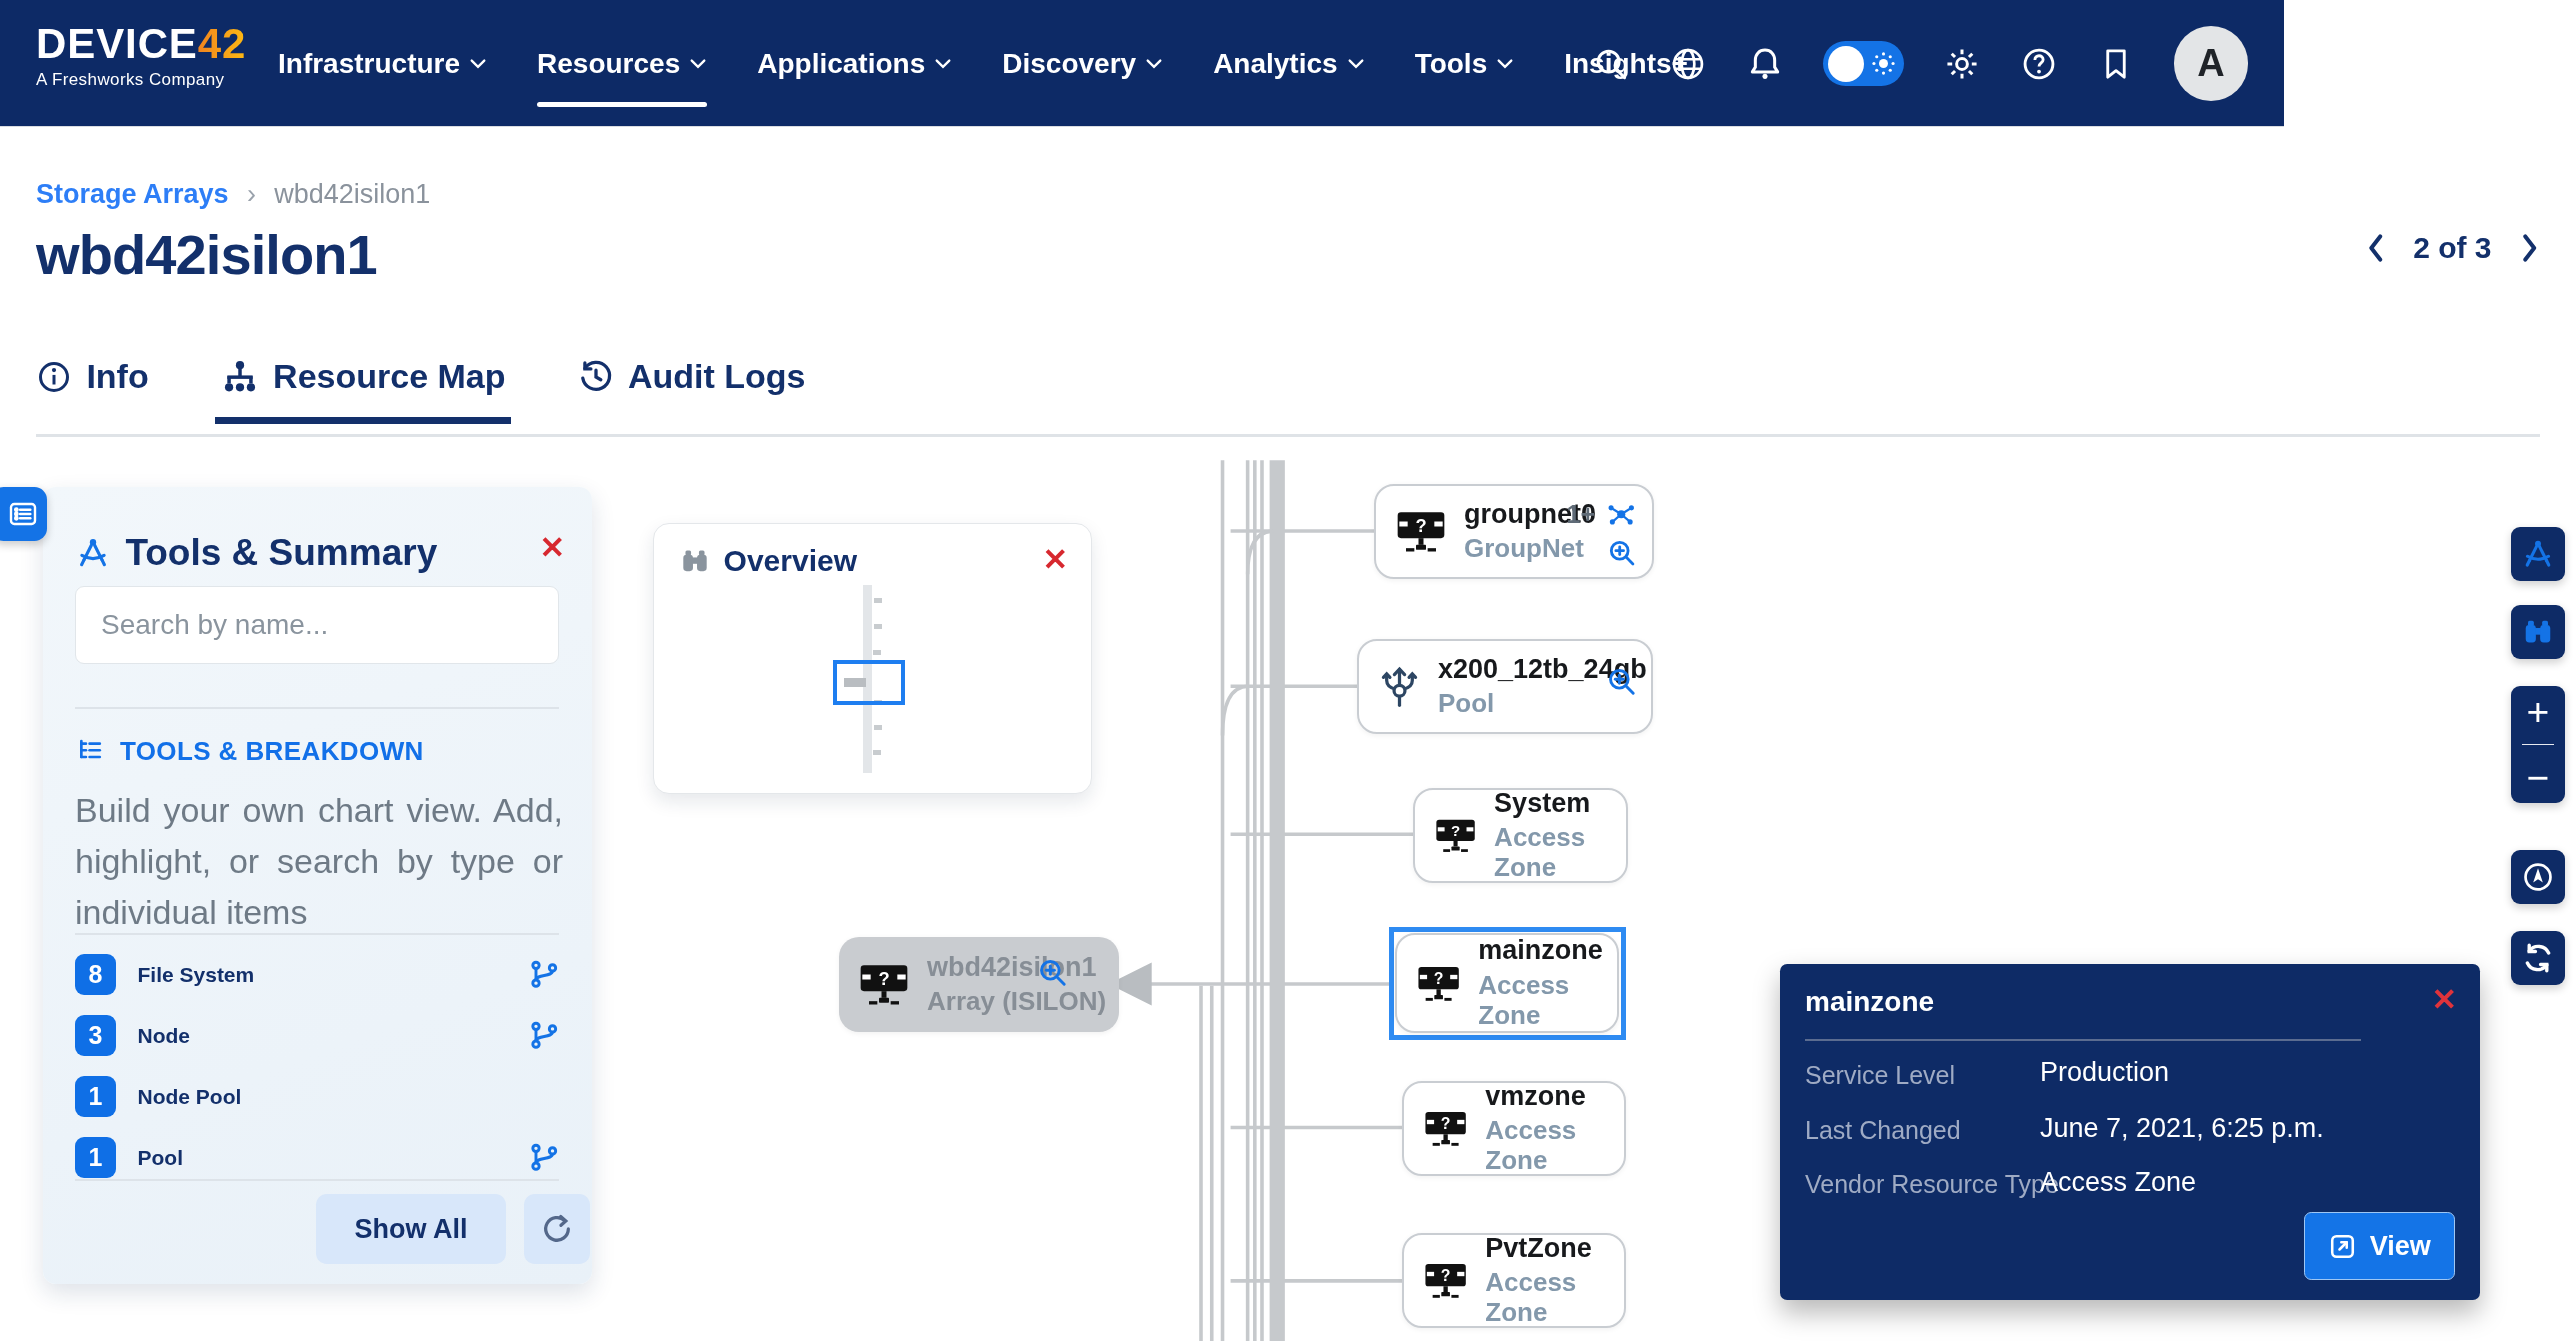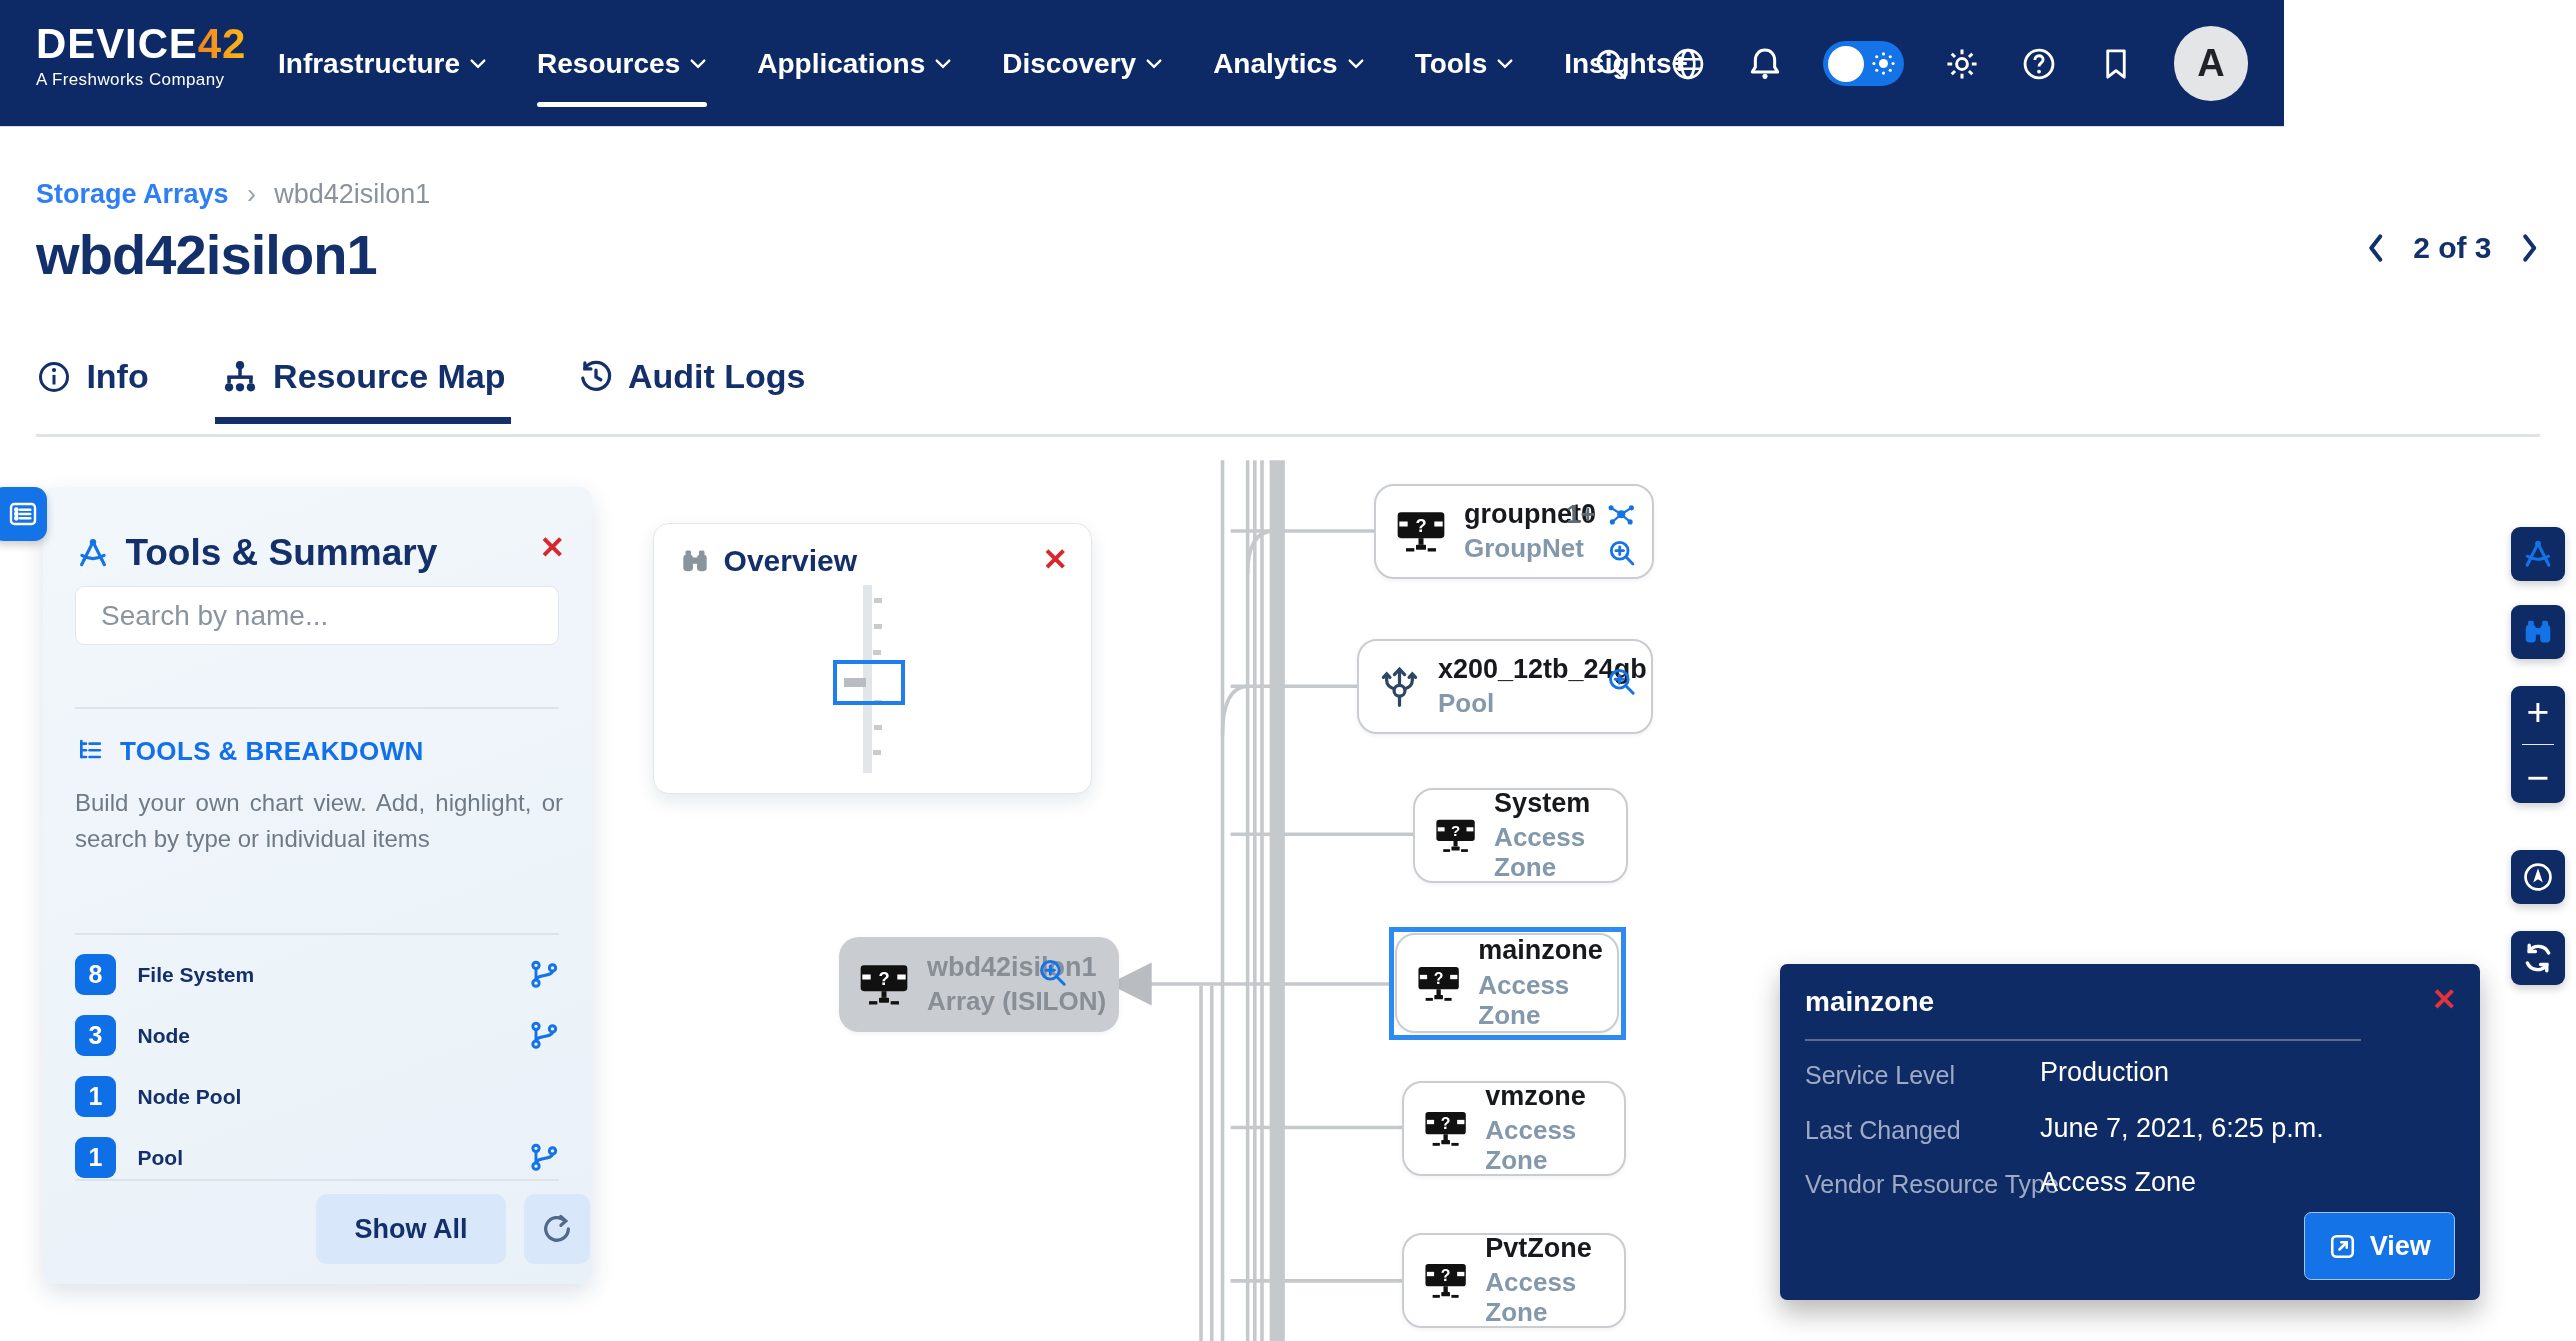--- a/index.html
+++ b/index.html
@@ -74,28 +74,28 @@
   
   #panel-toggle { position:absolute; left:-9px; top:487px; width:56px; height:54px; background:#1473e6;
                   border-radius:12.6px; z-index:6; display:flex; align-items:center; justify-content:center;
                   padding-left:7.2px; cursor:pointer; box-shadow:0 3.6px 9px rgba(0,0,0,.2); }
   #tools-panel { position:absolute; left:43px; top:487px; width:549px; height:797px;
                  background:linear-gradient(160deg,#f2f7fb,#e9f1f8); border-radius:12.6px;
                  box-shadow:0 9px 23px rgba(20,50,90,.14); z-index:5; }
   #tp-header { position:absolute; left:32px; top:45px; display:flex; align-items:center; gap:14.4px;
                font-size:37px; font-weight:700; color:#13306b; }
   #tp-close { position:absolute; right:27px; top:45px; }
-  #tp-search { position:absolute; left:32px; top:99px; width:484px; height:59px; background:#fff;
+  #tp-search { position:absolute; left:32px; top:99px; width:484px; height:78px; background:#fff;
                border:1.8px solid #e1e6ea; border-radius:9px; font-size:28px; color:#444; padding:0 25px;
                font-family:"Liberation Sans", sans-serif; outline:none; }
   #tp-search::placeholder { color:#8a949e; }
   .tp-divider { position:absolute; left:32px; width:484px; height:1.8px; background:#dde3e9; }
   #tp-section { position:absolute; left:32px; top:249px; display:flex; align-items:center; gap:14.4px;
                 font-size:26px; font-weight:700; color:#1270e8; letter-spacing:0.4px; cursor:pointer; }
-  #tp-desc { position:absolute; left:32px; top:298px; width:488px; font-size:24px; color:#6e7a86;
+  #tp-desc { position:absolute; left:32px; top:298px; width:488px; font-size:34px; color:#6e7a86;
              line-height:1.5; text-align:justify; }
   .tp-row { position:absolute; left:32px; width:484px; height:43px; display:flex; align-items:center; }
   .tp-badge { width:41px; height:41px; border-radius:9px; background:#0f6fe6; color:#fff; font-size:25px;
               font-weight:700; display:flex; align-items:center; justify-content:center; }
   .tp-label { margin-left:21.5px; font-size:21px; font-weight:700; color:#13306b; }
   .tp-branch { margin-left:auto; cursor:pointer; }
   #tp-showall { position:absolute; left:273px; top:707px; width:190px; height:70px; background:#d8e7fa;
                 border:none; border-radius:10.8px; font-size:27px; font-weight:700; color:#13306b;
                 font-family:"Liberation Sans", sans-serif; cursor:pointer; }
   #tp-refresh { position:absolute; left:481px; top:707px; width:66px; height:70px; background:#d8e7fa;

